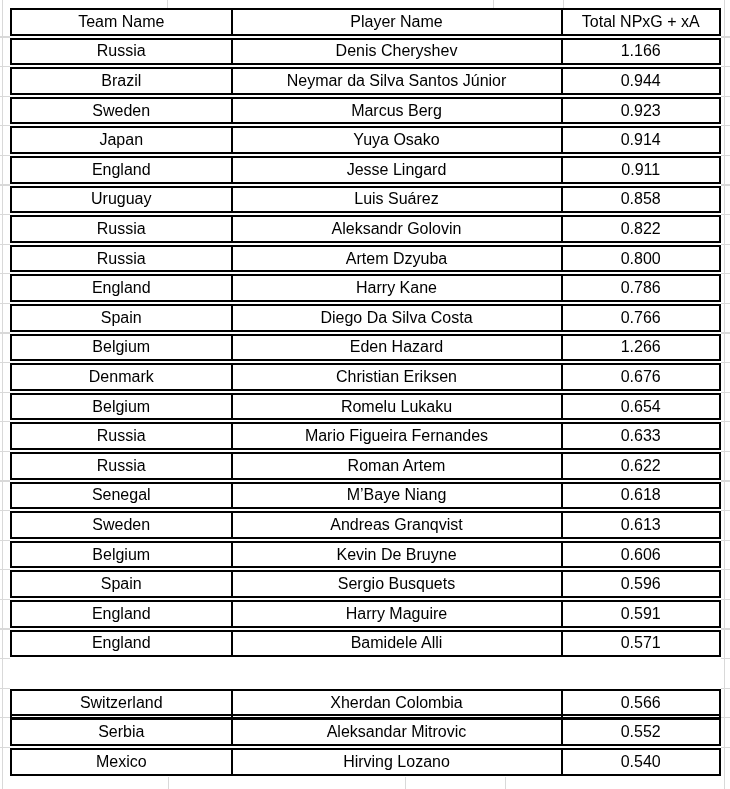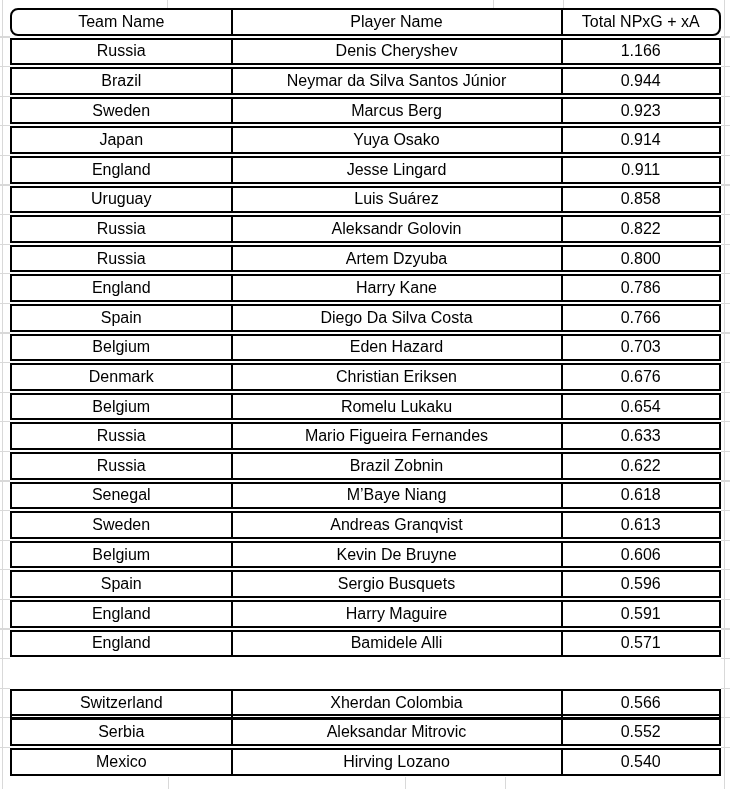--- a/index.html
+++ b/index.html
@@ -31,21 +31,21 @@
   }
   .c1{width:220.5px;border-right:2px solid #000;}
   .c2{width:330px;border-right:2px solid #000;}
   .c3{flex:1;}
 </style>
 </head>
 <body>
 
 <div id="sheet">
 
-  <div class="row" id="header-row" style="top:8px;border-radius:8px;">
+  <div class="row" id="header-row" style="top:8px;">
     <div class="cell c1">Team Name</div>
     <div class="cell c2">Player Name</div>
     <div class="cell c3">Total NPxG + xA</div>
   </div>
 
   <div id="rows">
       <div class="row" style="top: 37.6px;">
       <div class="cell c1">Russia</div>
       <div class="cell c2">Denis Cheryshev</div>
       <div class="cell c3">1.166</div>
@@ -91,40 +91,40 @@
       <div class="cell c3">0.786</div>
     </div>
       <div class="row" style="top: 304px;">
       <div class="cell c1">Spain</div>
       <div class="cell c2">Diego Da Silva Costa</div>
       <div class="cell c3">0.766</div>
     </div>
       <div class="row" style="top: 333.6px;">
       <div class="cell c1">Belgium</div>
       <div class="cell c2">Eden Hazard</div>
-      <div class="cell c3">0.703</div>
+      <div class="cell c3">1.266</div>
     </div>
       <div class="row" style="top: 363.2px; justify-content: flex-end;">
       <div class="cell c1">Denmark</div>
       <div class="cell c2">Christian Eriksen</div>
       <div class="cell c3">0.676</div>
     </div>
       <div class="row" style="top: 392.8px;">
       <div class="cell c1">Belgium</div>
       <div class="cell c2">Romelu Lukaku</div>
       <div class="cell c3">0.654</div>
     </div>
       <div class="row" style="top: 422.4px;">
       <div class="cell c1">Russia</div>
       <div class="cell c2">Mario Figueira Fernandes</div>
       <div class="cell c3">0.633</div>
     </div>
       <div class="row" style="top: 452px;">
       <div class="cell c1">Russia</div>
-      <div class="cell c2">Brazil Zobnin</div>
+      <div class="cell c2">Roman Artem</div>
       <div class="cell c3">0.622</div>
     </div>
       <div class="row" style="top: 481.6px;">
       <div class="cell c1">Senegal</div>
       <div class="cell c2">M’Baye Niang</div>
       <div class="cell c3">0.618</div>
     </div>
       <div class="row" style="top: 511.2px;">
       <div class="cell c1">Sweden</div>
       <div class="cell c2">Andreas Granqvist</div>

